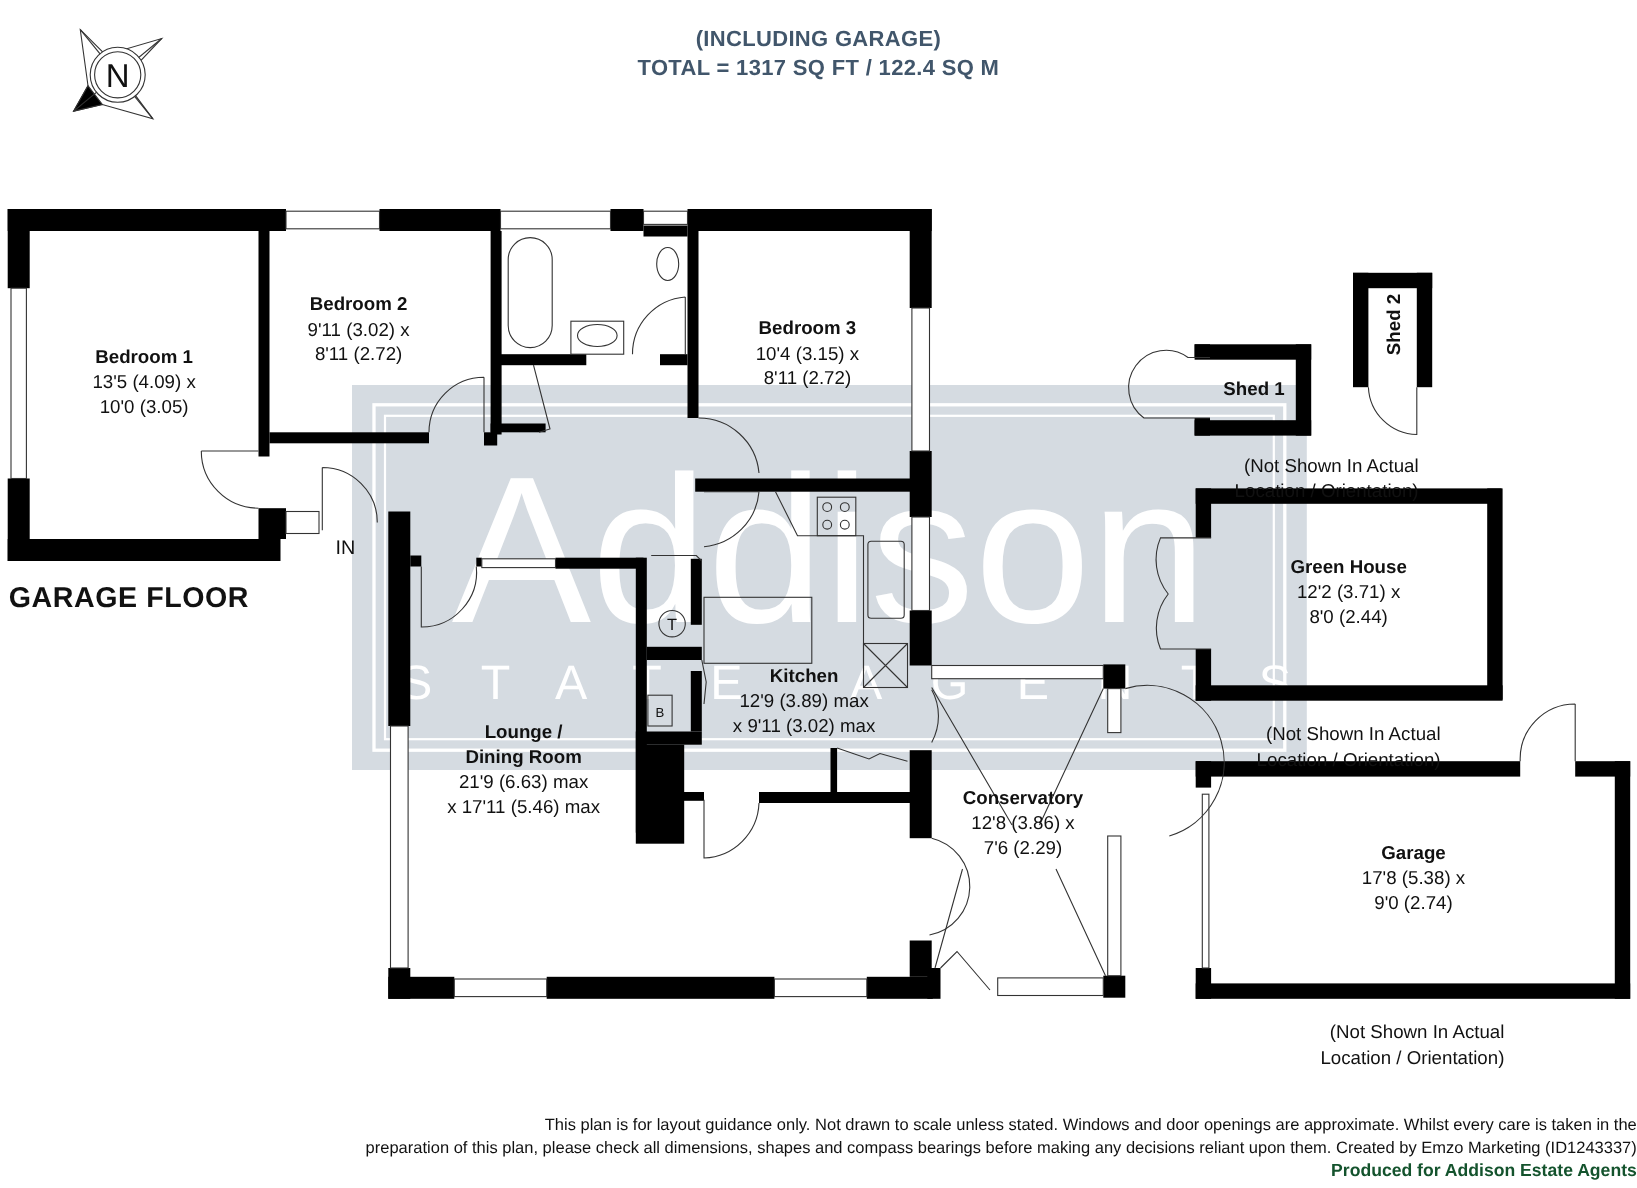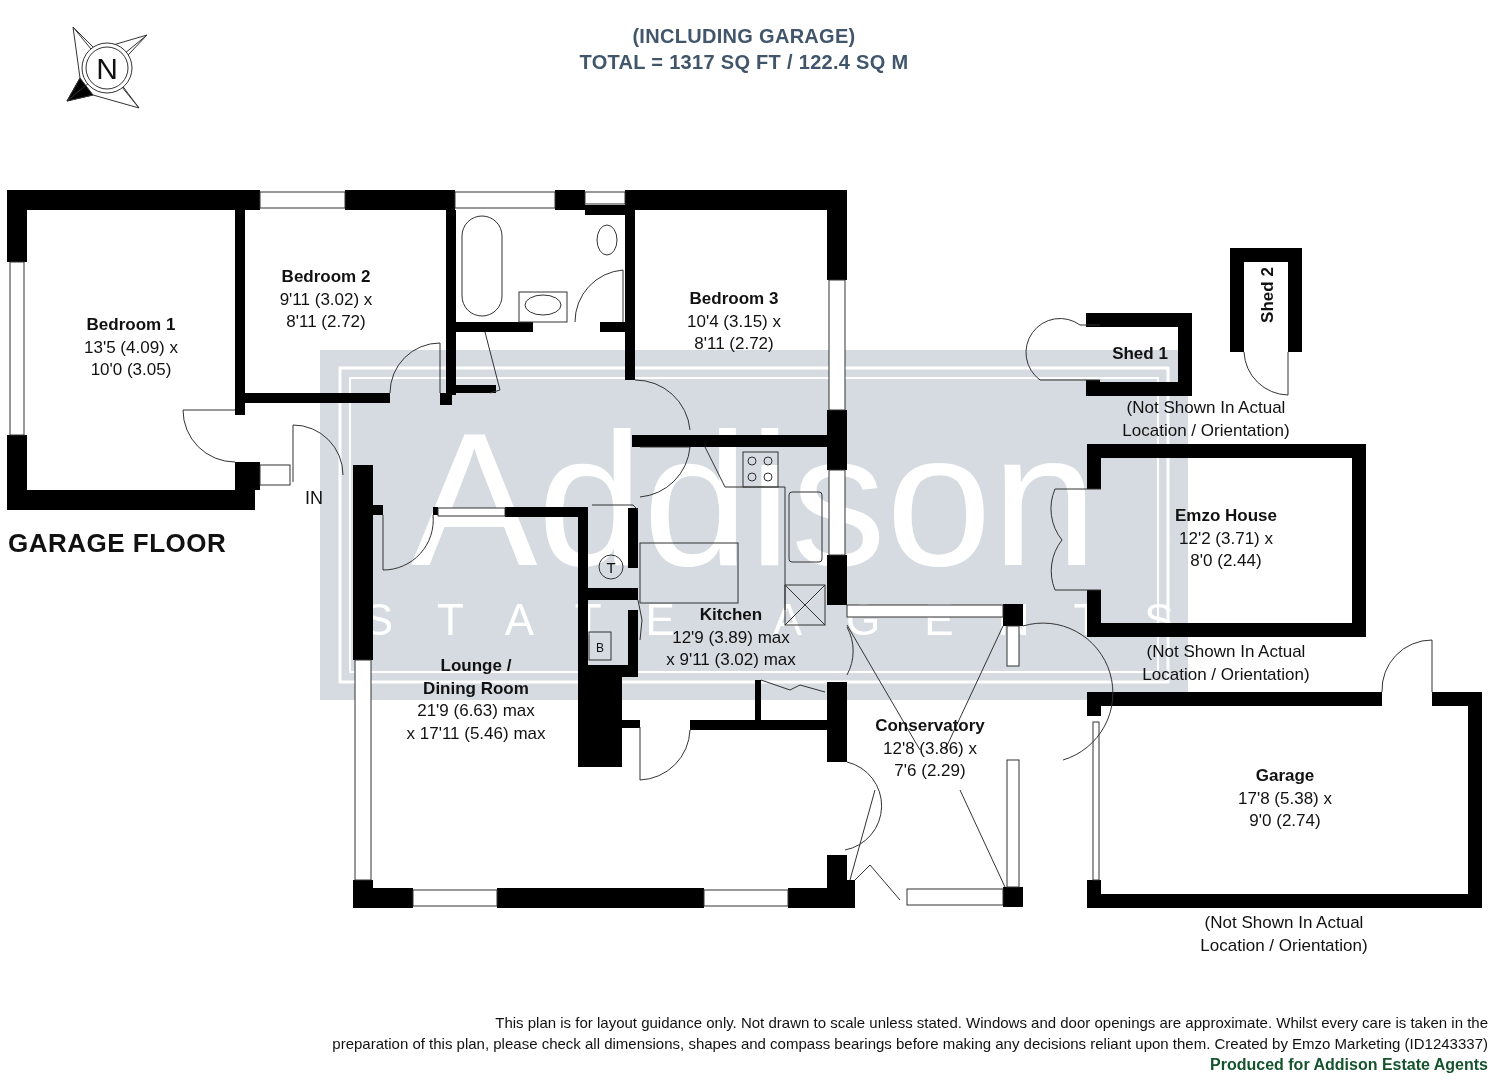--- a/index.html
+++ b/index.html
@@ -2,21 +2,21 @@
 <html><head>
 <meta charset="utf-8">
 <style>
   html, body { margin:0; padding:0; background:#ffffff; }
   body { width:1488px; height:1080px; position:relative; overflow:hidden; font-family:"Liberation Sans", sans-serif; color:#111; }
   .header { position:absolute; left:0; width:1488px; top:24px; text-align:center; color:#41566b; font-weight:bold; font-size:20px; line-height:25.5px; letter-spacing:0.3px; }
   .header div { white-space:nowrap; }
   svg.plan { position:absolute; left:0; top:0; }
   .lbl { position:absolute; text-align:center; font-size:17px; line-height:22.5px; white-space:nowrap; transform:translateX(-50%); }
   .lbl .nm { font-weight:bold; }
-  .note { position:absolute; text-align:center; font-size:17px; line-height:23px; white-space:nowrap; transform:translateX(-50%); }
+  .note { position:absolute; text-align:right; font-size:17px; line-height:23px; white-space:nowrap; transform:translateX(-50%);margin-top:16px; }
   .ground { position:absolute; left:8px; top:528px; font-weight:bold; font-size:26px; letter-spacing:0.5px; }
   .in { position:absolute; left:305px; top:488px; font-size:18px; }
   .footer { position:absolute; left:0; width:1488px; top:1012px; text-align:right; font-size:15px; line-height:21px; color:#111; }
   .footer .prod { color:#14532d; font-weight:bold; font-size:16px; }
   .shed2 { position:absolute; left:1268px; top:295px; transform:translate(-50%,-50%) rotate(-90deg); font-weight:bold; font-size:17px; white-space:nowrap; }
 </style>
 </head>
 <body>
 
 <div class="header">
@@ -230,21 +230,21 @@
 
 <div class="lbl" style="left:1140px; top:343px;">
   <div class="nm">Shed 1</div>
 </div>
 <div class="shed2">Shed 2</div>
 <div class="note" style="left:1206px; top:396px;">
   <div>(Not Shown In Actual</div>
   <div>Location / Orientation)</div>
 </div>
 <div class="lbl" style="left:1226px; top:505px;">
-  <div class="nm">Emzo House</div>
+  <div class="nm">Green House</div>
   <div>12'2 (3.71) x</div>
   <div>8'0 (2.44)</div>
 </div>
 <div class="note" style="left:1226px; top:640px;">
   <div>(Not Shown In Actual</div>
   <div>Location / Orientation)</div>
 </div>
 <div class="lbl" style="left:1285px; top:765px;">
   <div class="nm">Garage</div>
   <div>17'8 (5.38) x</div>

